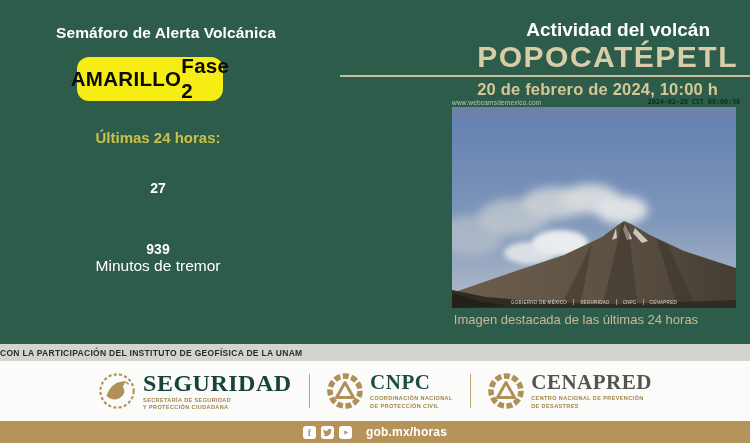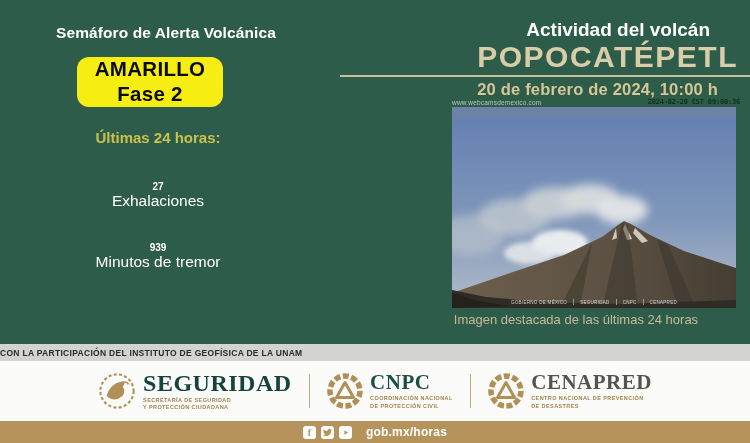--- a/index.html
+++ b/index.html
@@ -1,25 +1,25 @@
 <!DOCTYPE html>
 <html style="--bg: #2e5c4b; --tan: #d9cda8; --tan-line: #c9bd98; --date-tan: #d5c795; --caption-tan: #c6bb97; --badge-yellow: #f6ee12; --subtitle-yellow: #c9c14a; --graybar-bg: #d3d3cf; --footer-bg: #fbfbfa; --gold: #b09056; --goldbar: #b7935c;"><head>
 <meta charset="utf-8">
 <style>
   html,body{margin:0;padding:0;}
   body{font-family:"Liberation Sans",sans-serif;}
   .page{position:relative;width:750px;height:443px;background:var(--bg,#2e5c4b);overflow:hidden;}
 
   
   .sem-title{position:absolute;left:40px;top:24px;width:260px;color:#fff;font-size:15.5px;font-weight:bold;letter-spacing:.1px;margin-left:16px;}
-  .badge{position:absolute;left:77px;top:57px;width:146px;height:50px;background:var(--badge-yellow,#f6ee12);border-radius:12px;display:flex;flex-direction:column;align-items:center;justify-content:center;line-height:1.2;}
+  .badge{position:absolute;left:77px;top:57px;width:146px;height:44px;background:var(--badge-yellow,#f6ee12);border-radius:12px;display:flex;flex-direction:row;align-items:center;justify-content:center;line-height:1.2;}
   .badge-line{color:#0b0b0b;font-weight:bold;font-size:20.5px;letter-spacing:.3px;}
   .last24{position:absolute;left:38px;top:129px;width:240px;text-align:center;color:var(--subtitle-yellow,#c9c14a);font-size:15px;font-weight:bold;}
   .stat{position:absolute;left:38px;width:240px;text-align:center;color:#fff;line-height:1.1;}
-  .stat-value{font-size:10px;font-weight:bold;}
+  .stat-value{font-size:14px;font-weight:bold;}
   .stat-label{font-size:15.5px;}
 
   
   .kicker{position:absolute;left:340px;right:40px;top:19px;text-align:right;color:#fff;font-size:19px;font-weight:bold;}
   .volcano-name{position:absolute;left:340px;right:12px;top:40px;text-align:right;color:var(--tan,#d9cda8);font-size:30px;font-weight:bold;letter-spacing:1.5px;}
   .tan-line{position:absolute;left:340px;right:0;top:75px;height:2px;background:var(--tan-line,#c9bd98);}
   .date-line{position:absolute;left:340px;right:32px;top:80px;text-align:right;color:var(--date-tan,#d5c795);font-size:16.5px;font-weight:bold;letter-spacing:.2px;}
 
   
   .webcam{position:absolute;left:452px;top:97px;width:288px;height:211px;}
@@ -64,21 +64,20 @@
 
   <div class="badge">
     <div class="badge-line">AMARILLO</div>
     <div class="badge-line">Fase 2</div>
   </div>
 
   <div class="last24">Últimas 24 horas:</div>
 
   <div class="stat" style="top:181px">
     <div class="stat-value">27</div>
-    <div class="stat-label">Exhalaciones</div>
   </div>
 
   <div class="stat" style="top:242px">
     <div class="stat-value">939</div>
     <div class="stat-label">Minutos de tremor</div>
   </div>
 
   <div class="kicker">Actividad del volcán</div>
   <div class="volcano-name">POPOCATÉPETL</div>
   <div class="tan-line"></div>

